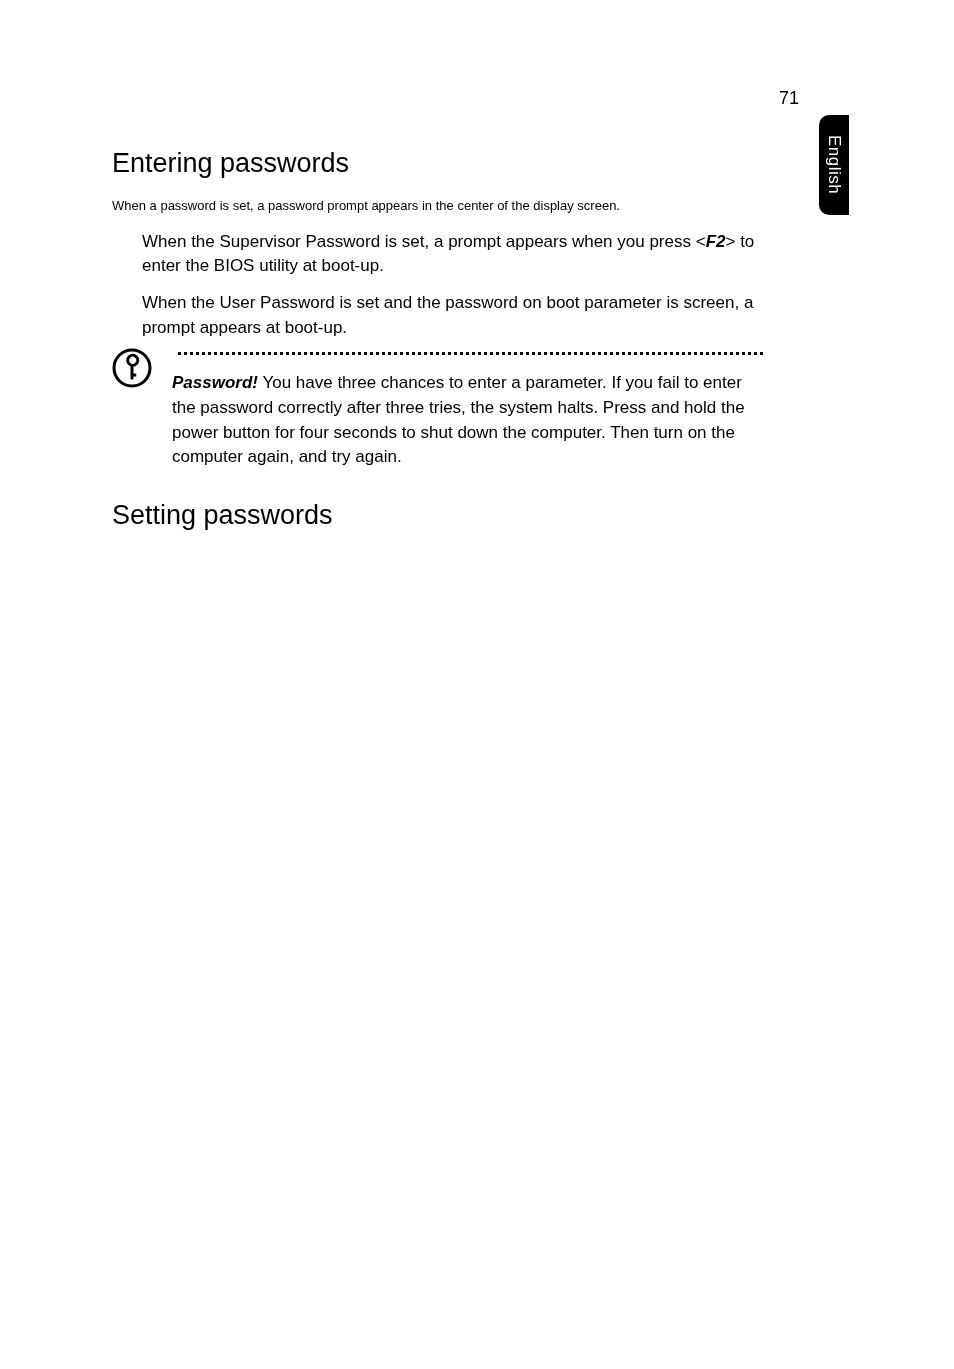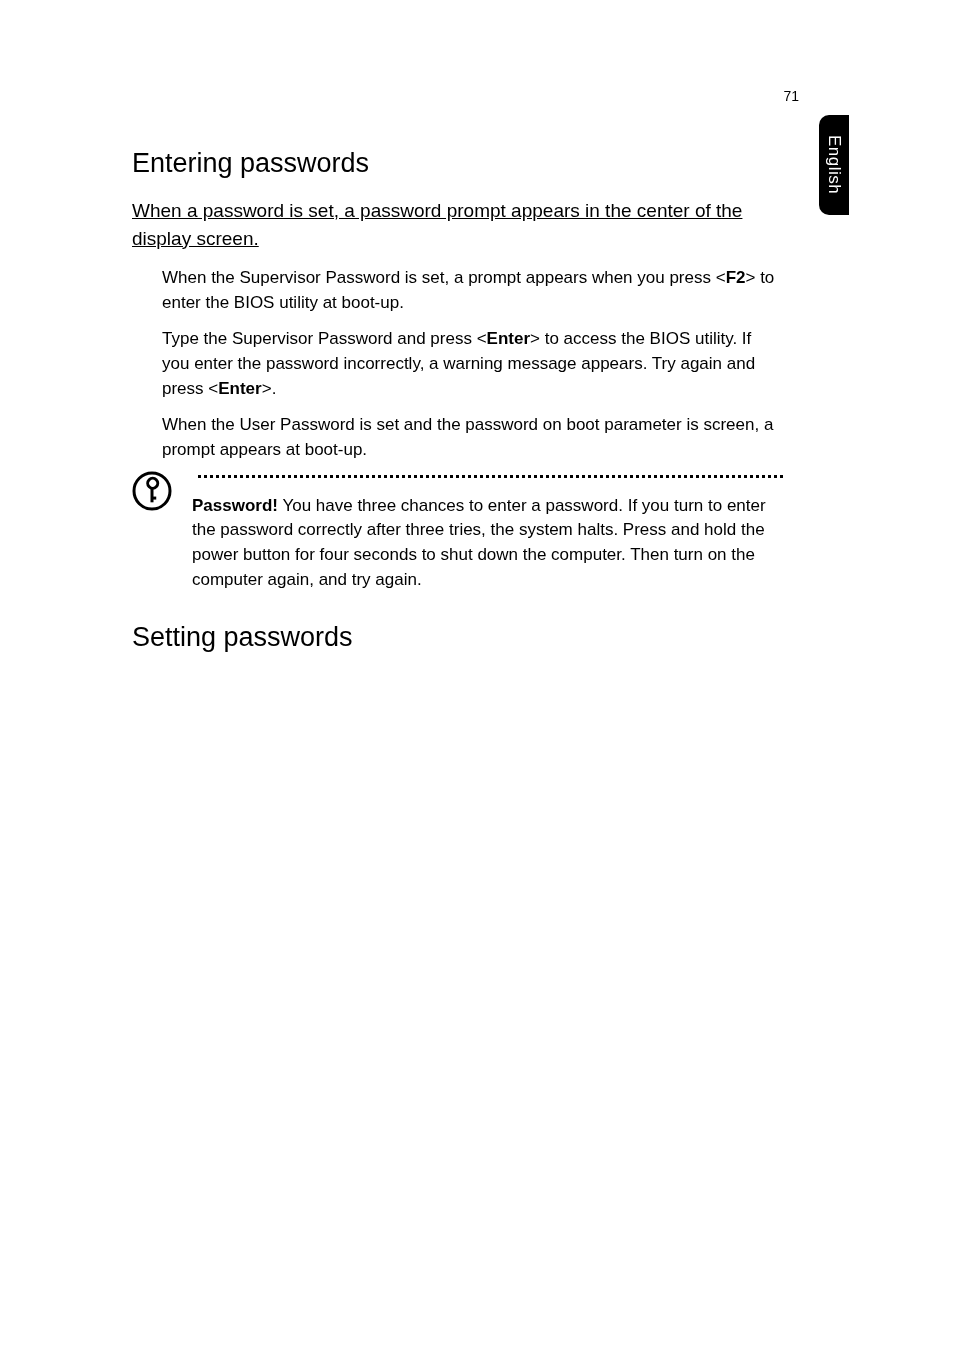--- a/index.html
+++ b/index.html
@@ -12,21 +12,21 @@
       height: 1369px;
       background: #fff;
       font-family: "Segoe UI", Tahoma, Arial, sans-serif;
       position: relative;
       color: #000;
     }
     .page-number {
       position: absolute;
       top: 88px;
       right: 155px;
-      font-size: 14px;
+      font-size: 18px;
     }
     .side-tab {
       position: absolute;
       right: 105px;
       top: 115px;
       width: 30px;
       height: 100px;
       background: #000;
       border-top-left-radius: 10px;
       border-bottom-left-radius: 10px;
@@ -35,35 +35,34 @@
       justify-content: center;
     }
     .side-tab-text {
       color: #fff;
       writing-mode: vertical-rl;
       font-size: 17px;
       letter-spacing: 0.5px;
     }
     .content {
       position: absolute;
-      left: 132px;
+      left: 112px;
       top: 148px;
       width: 645px;
     }
     h2 {
       font-size: 27px;
       font-weight: normal;
       margin-bottom: 18px;
       color: #000;
     }
     .intro {
-      font-size: 19px;
+      font-size: 13px;
       line-height: 1.45;
       margin-bottom: 14px;
-      text-decoration: underline;
     }
     .bullet-list {
       margin-left: 30px;
     }
     .bullet-item {
       font-size: 17px;
       line-height: 1.45;
       margin-bottom: 12px;
     }
     .note-block {
@@ -91,20 +90,21 @@
       width: 585px;
     }
     .note-text {
       font-size: 17px;
       line-height: 1.45;
     }
     .section2 {
     }
     b, .bold {
       font-weight: bold;
+      font-style: italic;
     }
   </style>
 </head>
 <body>
 
 <div class="page-number">71</div>
 
 <div class="side-tab">
   <span class="side-tab-text">English</span>
 </div>
@@ -112,40 +112,37 @@
 <div class="content">
 
   <h2>Entering passwords</h2>
 
   <p class="intro">When a password is set, a password prompt appears in the center of the display screen.</p>
 
   <div class="bullet-list">
     <p class="bullet-item">
       <span>When the Supervisor Password is set, a prompt appears when you press &lt;</span><b>F2</b><span>&gt; to enter the BIOS utility at boot-up.</span>
     </p>
-    <p class="bullet-item">
-      <span>Type the Supervisor Password and press &lt;</span><b>Enter</b><span>&gt; to access the BIOS utility. If you enter the password incorrectly, a warning message appears. Try again and press &lt;</span><b>Enter</b><span>&gt;.</span>
-    </p>
     <p class="bullet-item">When the User Password is set and the password on boot parameter is screen, a prompt appears at boot-up.</p>
   </div>
 
   <div class="note-block">
     <div class="note-icon">
       <svg viewBox="0 0 40 40">
         <circle cx="20" cy="20" r="18" fill="none" stroke="#000" stroke-width="3"></circle>
         <g transform="rotate(45 20 20)">
           <circle cx="15" cy="14" r="5" fill="none" stroke="#000" stroke-width="3"></circle>
           <line x1="18" y1="18" x2="28" y2="28" stroke="#000" stroke-width="3"></line>
           <line x1="25" y1="25" x2="28" y2="22" stroke="#000" stroke-width="3"></line>
         </g>
       </svg>
     </div>
     <div class="dotted-line"></div>
     <p class="note-text">
-      <b>Password!</b><span> You have three chances to enter a password. If you turn to enter the password correctly after three tries, the system halts. Press and hold the power button for four seconds to shut down the computer. Then turn on the computer again, and try again.</span>
+      <b>Password!</b><span> You have three chances to enter a parameter. If you fail to enter the password correctly after three tries, the system halts. Press and hold the power button for four seconds to shut down the computer. Then turn on the computer again, and try again.</span>
     </p>
   </div>
 
   <div class="section2">
     <h2>Setting passwords</h2>
   </div>
 
 </div>
 
 </body></html>

